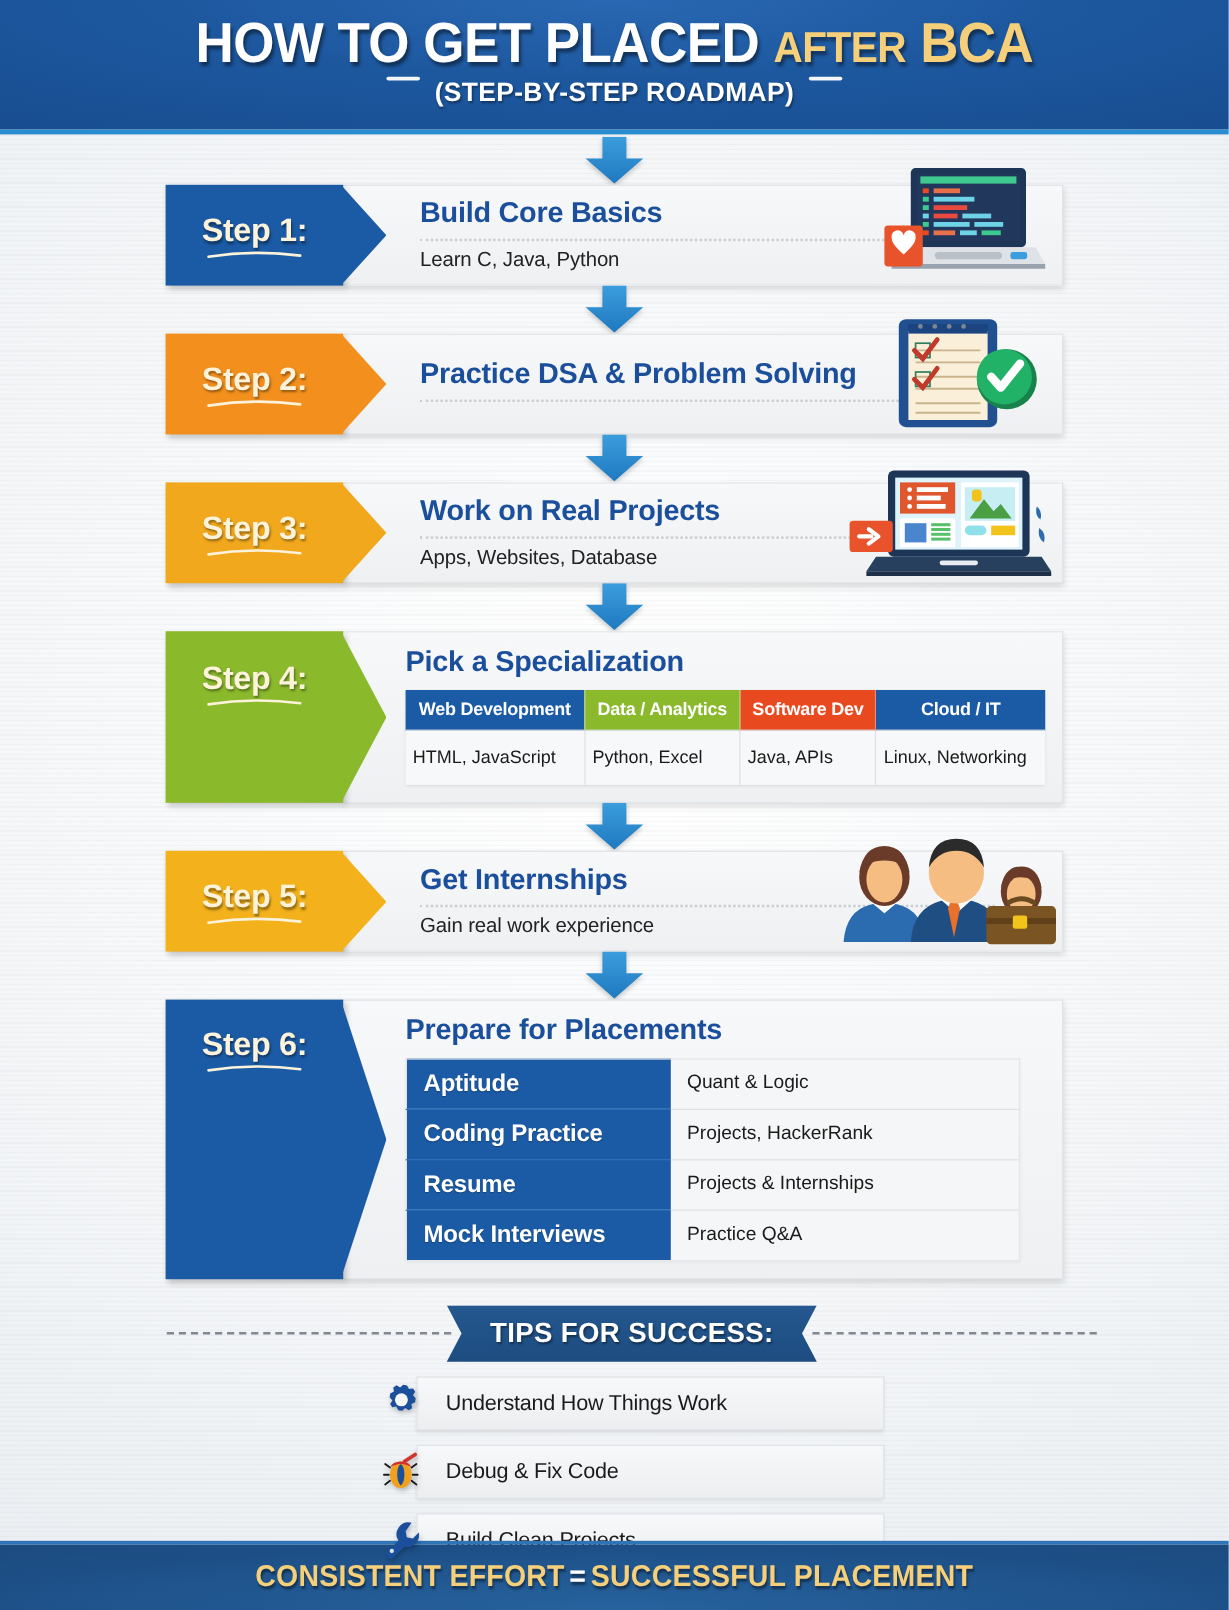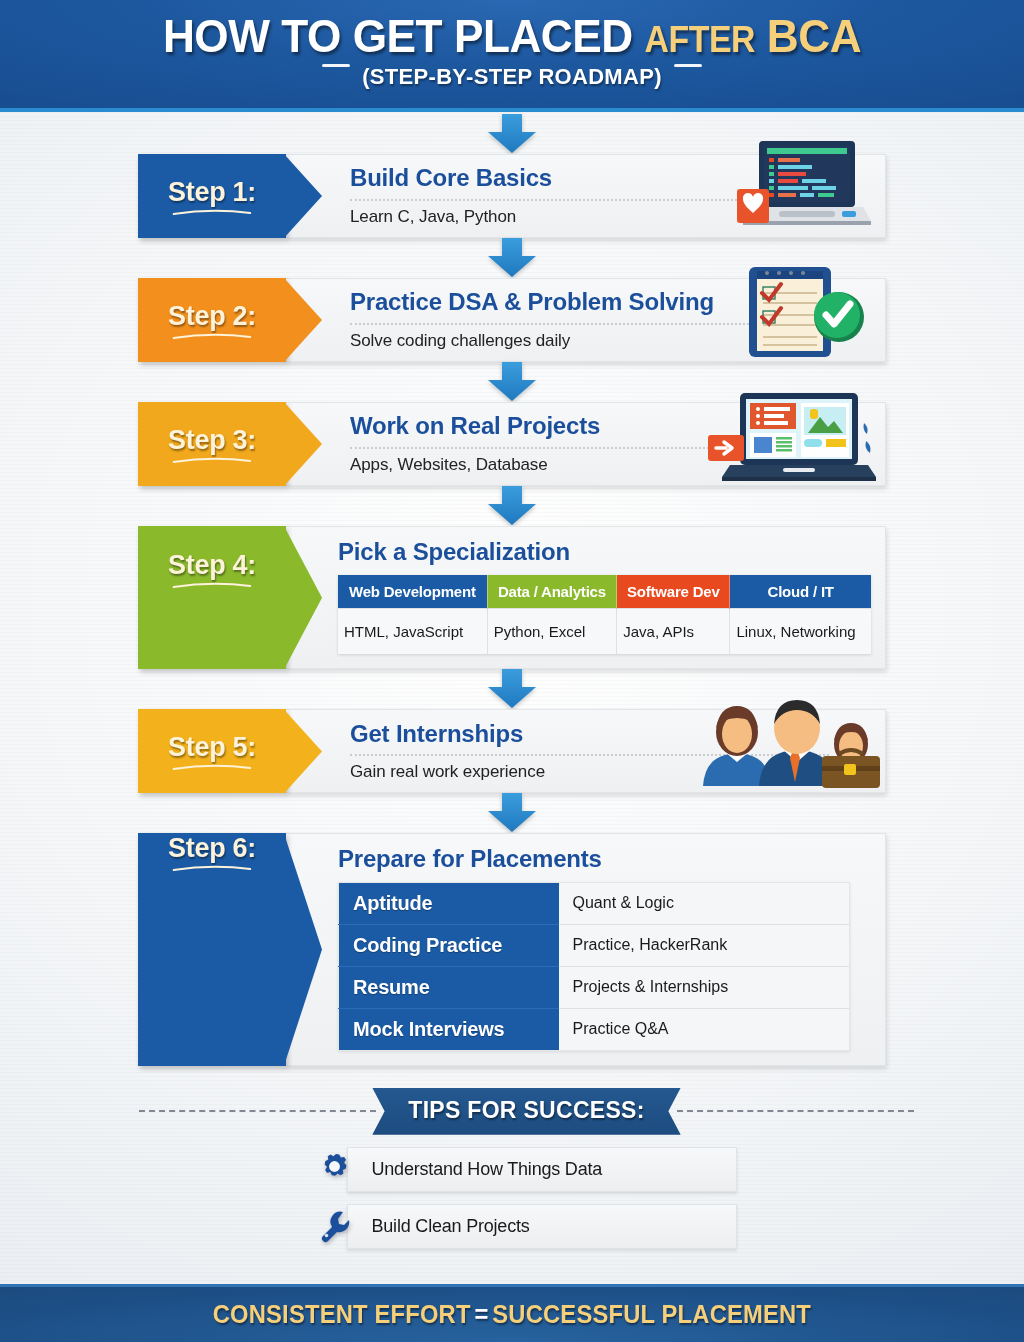--- a/index.html
+++ b/index.html
@@ -412,21 +412,20 @@
         <div class="badge-underline">
           <svg viewBox="0 0 100 8" preserveAspectRatio="none">
               <path d="M2 6 Q50 0 98 5" stroke="#fdf2da" stroke-width="2.2" fill="none" stroke-linecap="round"></path>
             </svg>
         </div>
       </div>
     </div>
     <div class="panel">
       <div class="panel-title">Practice DSA &amp; Problem Solving</div>
       <div class="panel-divider"></div>
-      <div class="panel-sub">Solve coding challenges daily</div>
       <div class="panel-icon" style="right:10px;bottom:-4px;">
         <svg width="140" height="98" viewBox="0 0 140 98">
           <rect x="14" y="4" width="82" height="90" rx="6" fill="#20508f"></rect>
           <rect x="22" y="14" width="66" height="74" fill="#faefd8"></rect>
           <rect x="22" y="8" width="66" height="8" fill="#1b4480"></rect>
           <g stroke="#c9b48e" stroke-width="1.6">
             <line x1="28" y1="30" x2="82" y2="30"></line>
               <line x1="28" y1="40" x2="82" y2="40"></line>
             <line x1="28" y1="52" x2="82" y2="52"></line>
               <line x1="28" y1="62" x2="82" y2="62"></line>
@@ -611,41 +610,41 @@
 
   <div class="arrow-wrap">
     <div class="arrow">
       <svg width="52" height="40" viewBox="0 0 52 40">
           <path d="M16 0 L36 0 L36 18 L50 18 L26 39 L2 18 L16 18 Z" fill="url(#ag)"></path>
         </svg>
     </div>
   </div>
 
   <div class="step-row">
-    <div class="badge" style="background:#1b5ba5; align-items:flex-start; ">
+    <div class="badge" style="background:#1b5ba5; align-items:flex-start; padding-top:22px;">
       <div class="badge-inner">
         <div class="badge-text">Step 6:</div>
         <div class="badge-underline">
           <svg viewBox="0 0 100 8" preserveAspectRatio="none">
               <path d="M2 6 Q50 0 98 5" stroke="#fdf2da" stroke-width="2.2" fill="none" stroke-linecap="round"></path>
             </svg>
         </div>
       </div>
     </div>
     <div class="panel tall-panel">
       <div class="panel-title">Prepare for Placements</div>
       <table class="prep-table">
         <tbody>
             <tr>
           <td class="k">Aptitude</td>
           <td class="v">Quant &amp; Logic</td>
         </tr>
         <tr>
           <td class="k">Coding Practice</td>
-          <td class="v">Practice, HackerRank</td>
+          <td class="v">Projects, HackerRank</td>
         </tr>
         <tr>
           <td class="k">Resume</td>
           <td class="v">Projects &amp; Internships</td>
         </tr>
         <tr>
           <td class="k">Mock Interviews</td>
           <td class="v">Practice Q&amp;A</td>
         </tr>
       </tbody>
@@ -660,23 +659,42 @@
       <span class="dotline"></span>
     </div>
 
     <div class="tip-row">
       <span class="tip-icon">
         <svg width="34" height="34" viewBox="0 0 34 34">
           <path d="M17 2 l3.2 .5 l1.6 3.1 l3.4-.6 l1.8 2.8 l-1.9 2.9 l2.3 2.6 l-.5 3.2 l-3.1 1.6 l.6 3.4 l-2.8 1.8 l-2.9-1.9 l-2.6 2.3 l-3.2-.5 l-1.6-3.1 l-3.4 .6 l-1.8-2.8 l1.9-2.9 l-2.3-2.6 l.5-3.2 l3.1-1.6 l-.6-3.4 l2.8-1.8 l2.9 1.9z" fill="#1b4f9c"></path>
           <circle cx="15.5" cy="14.5" r="5.4" fill="#f6f7f8"></circle>
         </svg>
       </span>
-      <span class="tip-box">Understand How Things Data</span>
-    </div>
-
+      <span class="tip-box">Understand How Things Work</span>
+    </div>
+
+    <div class="tip-row">
+      <span class="tip-icon">
+        <svg width="34" height="34" viewBox="0 0 34 34">
+          <g stroke="#1a1a1a" stroke-width="1.6" stroke-linecap="round">
+            <line x1="6" y1="14" x2="2" y2="11"></line>
+              <line x1="5" y1="20" x2="1" y2="20"></line>
+              <line x1="6" y1="25" x2="2" y2="28"></line>
+            <line x1="24" y1="14" x2="28" y2="11"></line>
+              <line x1="25" y1="20" x2="29" y2="20"></line>
+              <line x1="24" y1="25" x2="28" y2="28"></line>
+          </g>
+          <line x1="18" y1="9" x2="27" y2="3" stroke="#d0342c" stroke-width="3" stroke-linecap="round"></line>
+          <ellipse cx="15" cy="20" rx="9" ry="11" fill="#f2a01c"></ellipse>
+          <path d="M15 9 q-7 0-9 5 q4-3 9-3 q5 0 9 3 q-2-5-9-5z" fill="#d0342c"></path>
+          <path d="M15 11 q-3 2-3 9 q0 6 3 9 q3-3 3-9 q0-7-3-9z" fill="#1b4f9c"></path>
+        </svg>
+      </span>
+      <span class="tip-box">Debug &amp; Fix Code</span>
+    </div>
 
     <div class="tip-row">
       <span class="tip-icon">
         <svg width="34" height="34" viewBox="0 0 34 34">
           <path d="M24 3 a10 10 0 0 0 -11 15 l-9 9 a3.5 3.5 0 0 0 5 5 l9-9 a10 10 0 0 0 12-12 l-5 5 l-5-1 l-1-5 z" fill="#1b4f9c"></path>
           <circle cx="7.5" cy="26.5" r="1.8" fill="#dfe3e8"></circle>
         </svg>
       </span>
       <span class="tip-box">Build Clean Projects</span>
     </div>

